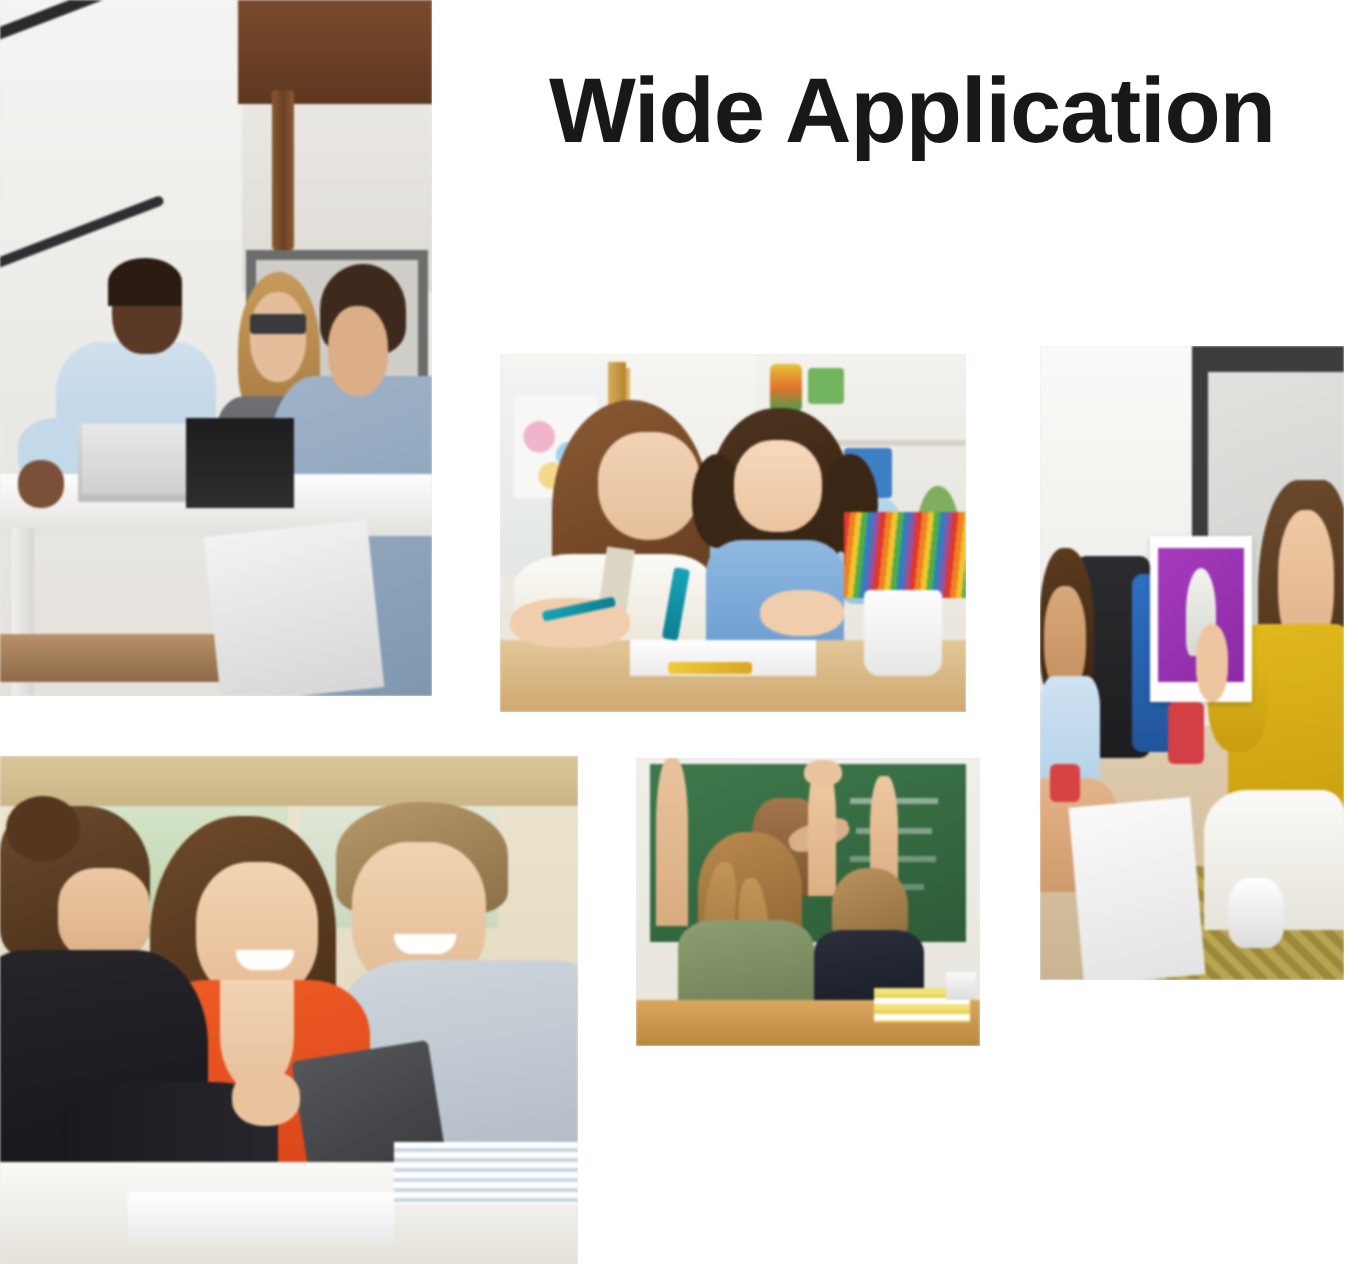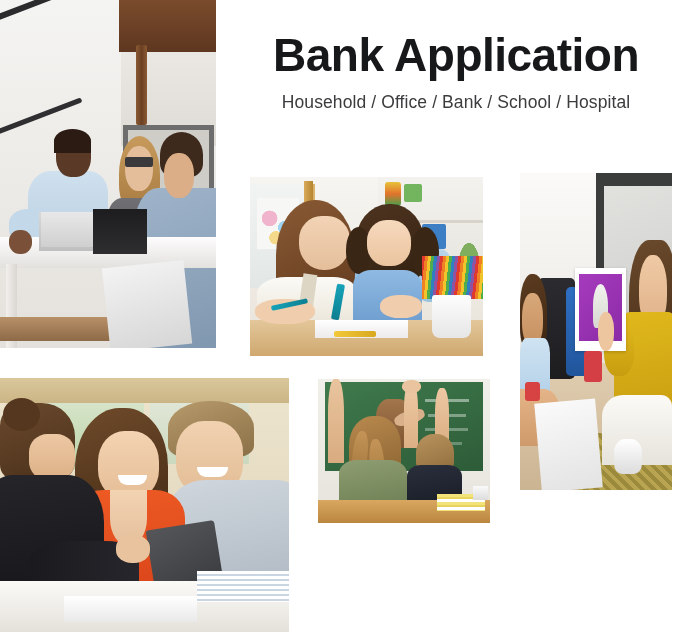--- a/index.html
+++ b/index.html
@@ -316,22 +316,21 @@
                background: repeating-linear-gradient(180deg,#f2e27a 0 3px,#e8d35c 3px 5px,#ffffff 5px 8px); }
   .t5-cup    { left:90%; top:74%; width:9%; height:10%;
                background: linear-gradient(180deg,#fafafa,#dcdcdc); }
 </style>
 </head>
 <body>
 
 <div id="page">
 
   <div class="header-block">
-    <div class="headline">Bank Application</div>
-    <div class="subline">Household / Office / Bank / School / Hospital</div>
+    <div class="headline">Wide Application</div>
   </div>
 
   <div class="tile flush-tl" style="left:0px; top:0px; width:223px; height:355px;">
     <div class="frame">
       <div class="photo blur">
         <div class="t1-wall"></div>
         <div class="t1-panelA"></div>
         <div class="t1-woodtop"></div>
         <div class="t1-leg"></div>
         <div class="t1-frameB"></div>

